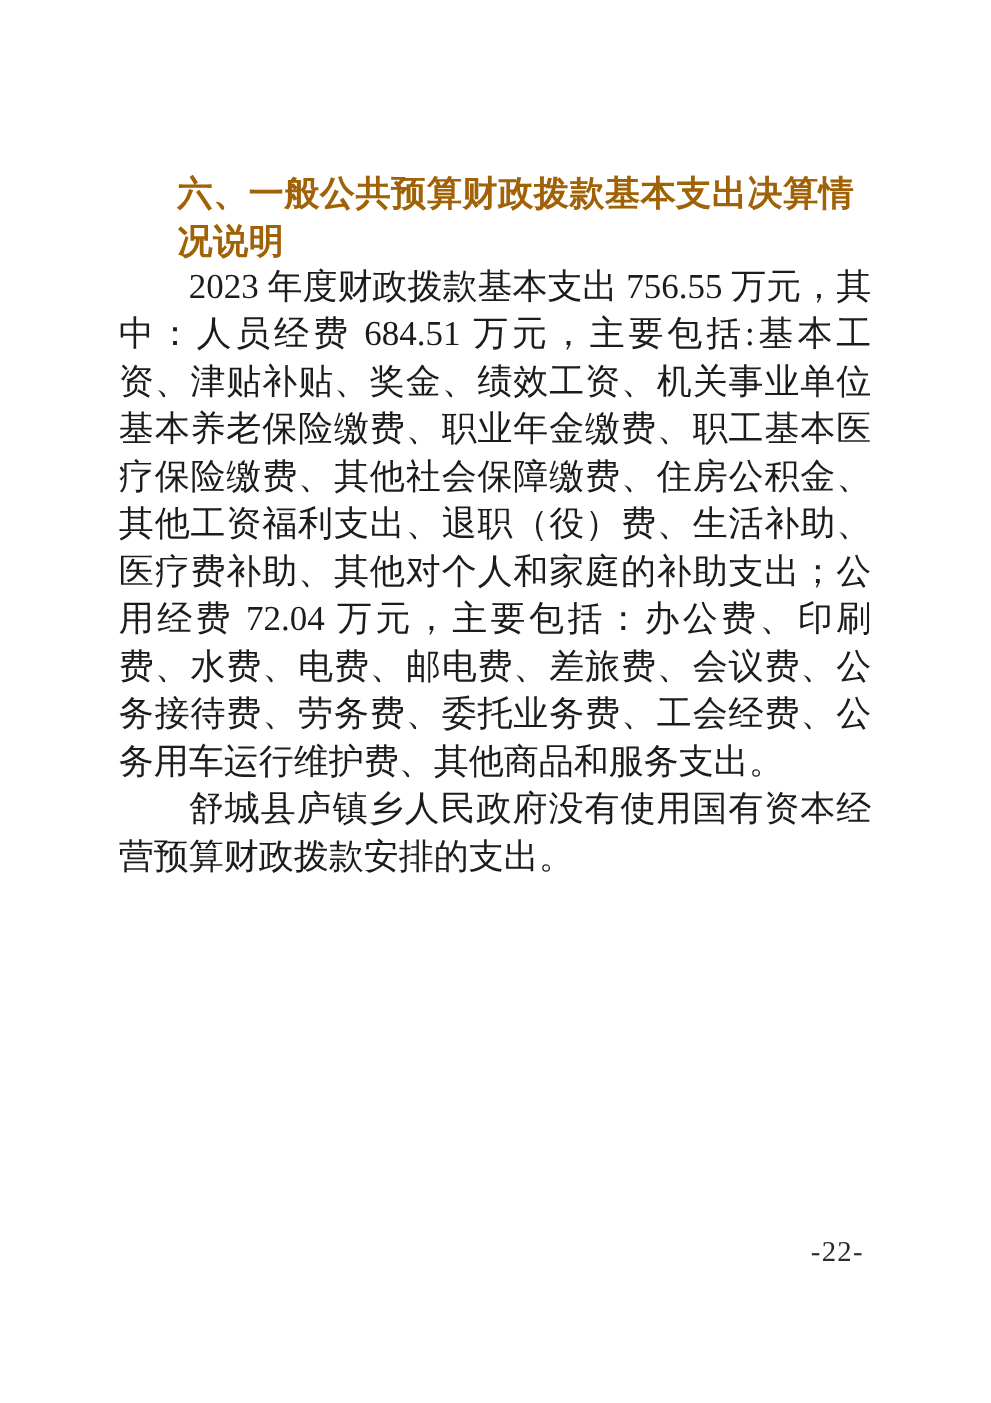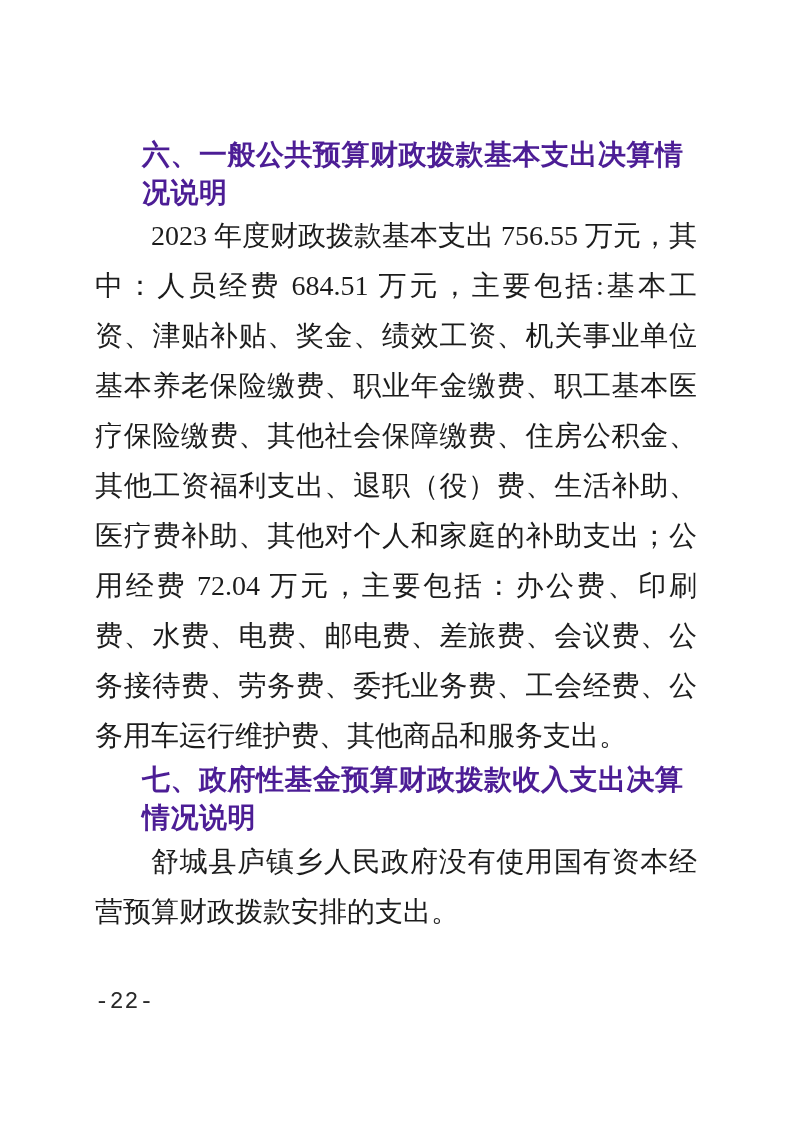--- a/index.html
+++ b/index.html
@@ -23,58 +23,57 @@
     width: 602px;
   }
   .content h2 {
     margin: 0;
     padding: 0 0 0 47px;
     font-family: "Liberation Sans", sans-serif;
     font-weight: bold;
     font-size: 28px;
     line-height: 37.7px;
     letter-spacing: 0.5px;
-    color: #4c1d95;
+    color: #a16207;
   }
   .content p {
     margin: 0;
     font-size: 28px;
-    line-height: 50px;
+    line-height: 38px;
     text-indent: 2em;
     text-align: justify;
     text-justify: inter-ideograph;
     color: #1c1c1c;
   }
   .content p .lead {
     font-weight: bold;
     color: #141414;
   }
   .page-number {
     position: absolute;
     left: 95px;
     top: 989px;
     width: 596px;
-    text-align: left;
-    font-family: Liberation Mono, monospace;
+    text-align: right;
+    font-family: Liberation Serif, serif;
     font-size: 23px;
     letter-spacing: 1px;
     color: #2a2a2a;
   }
 </style>
 </head>
 <body>
 
 <div class="page">
   <main class="content">
 
     <h2>六、一般公共预算财政拨款基本支出决算情况说明</h2>
 
     <p>2023 年度财政拨款基本支出 756.55 万元，其中：人员经费 684.51 万元，主要包括:基本工资、津贴补贴、奖金、绩效工资、机关事业单位基本养老保险缴费、职业年金缴费、职工基本医疗保险缴费、其他社会保障缴费、住房公积金、其他工资福利支出、退职（役）费、生活补助、医疗费补助、其他对个人和家庭的补助支出；公用经费 72.04 万元，主要包括：办公费、印刷费、水费、电费、邮电费、差旅费、会议费、公务接待费、劳务费、委托业务费、工会经费、公务用车运行维护费、其他商品和服务支出。</p>
 
-    <h2>七、政府性基金预算财政拨款收入支出决算情况说明</h2>
 
 
 
 
     <p>舒城县庐镇乡人民政府没有使用国有资本经营预算财政拨款安排的支出。</p>
 
   </main>
 
   <div class="page-number">-22-</div>
 </div>

